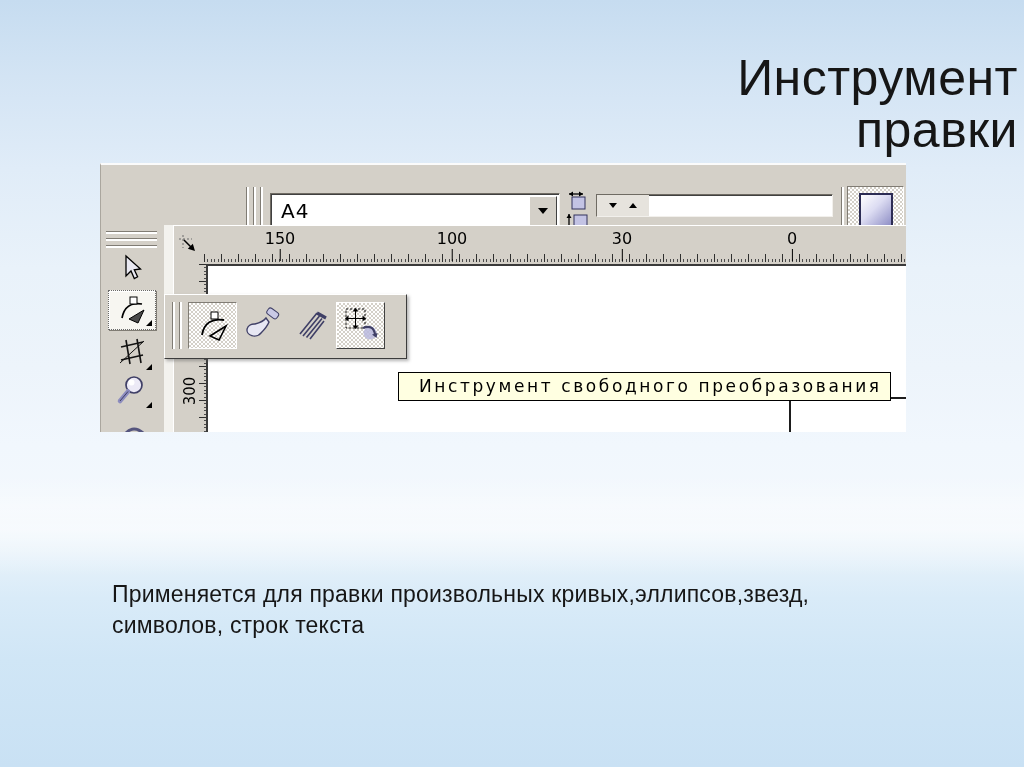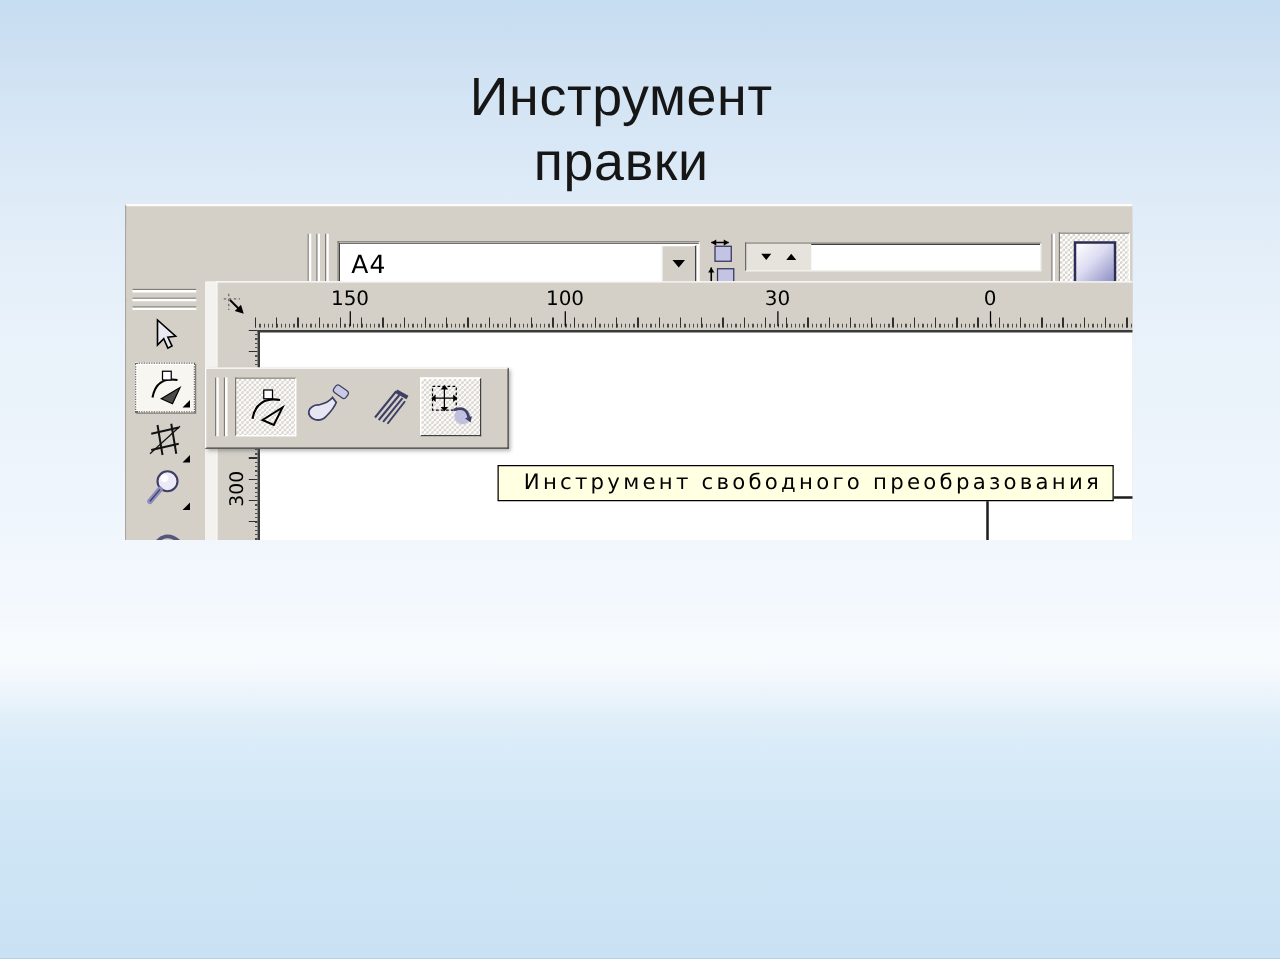--- a/index.html
+++ b/index.html
@@ -3,22 +3,22 @@
 <meta charset="utf-8">
 <style>
   html,body{margin:0;padding:0;background:#9fb8cc;}
   .slide{
     position:relative;width:1024px;height:767px;overflow:hidden;
     font-family:"Liberation Sans",sans-serif;color:#161616;
     background:
       linear-gradient(180deg, rgba(255,255,255,0) 62%, rgba(255,255,255,.55) 69%, rgba(255,255,255,0) 75%),
       linear-gradient(180deg,#c6dcf0 0%,#d3e4f4 10%,#e0ecf8 22%,#e9f2fa 35%,#edf4fb 48%,#f1f7fd 58%,#f3f8fd 66%,#e7f2fa 72%,#d9ebf8 78%,#d0e6f6 86%,#c9e1f4 100%);
   }
-  .title{position:absolute;left:0;top:52px;width:994px;text-align:center;
-         font-size:43px;line-height:52px;font-weight:500;letter-spacing:.5px;}
+  .title{position:absolute;left:0;top:52px;width:994px;text-align:right;
+         font-size:50px;line-height:52px;font-weight:500;letter-spacing:.5px;padding-left:24px;}
   .para{position:absolute;font-size:23px;line-height:30.5px;letter-spacing:.2px;}
   .p1{left:112px;top:441px;}
   .p2{left:112px;top:579px;}
 
   
   .shot{position:absolute;left:100px;top:163px;width:805px;height:267px;
         background:#d4d0c8;border-left:1px solid #aaa69e;border-top:2px solid #fbfbfb;
         overflow:hidden;font-family:"DejaVu Sans",sans-serif;}
   .checker{
     background-color:#fff;
@@ -306,14 +306,18 @@
         </span>
       </button>
     </div>
 
     <div class="tooltip">
       <span>Инструмент свободного преобразования</span>
     </div>
 
   </div>
 
+  <div class="para p2">
+    <div>Применяется для правки произвольных кривых,эллипсов,звезд,</div>
+    <div>символов, строк текста</div>
+  </div>
 
 </div>
 
 </body></html>

